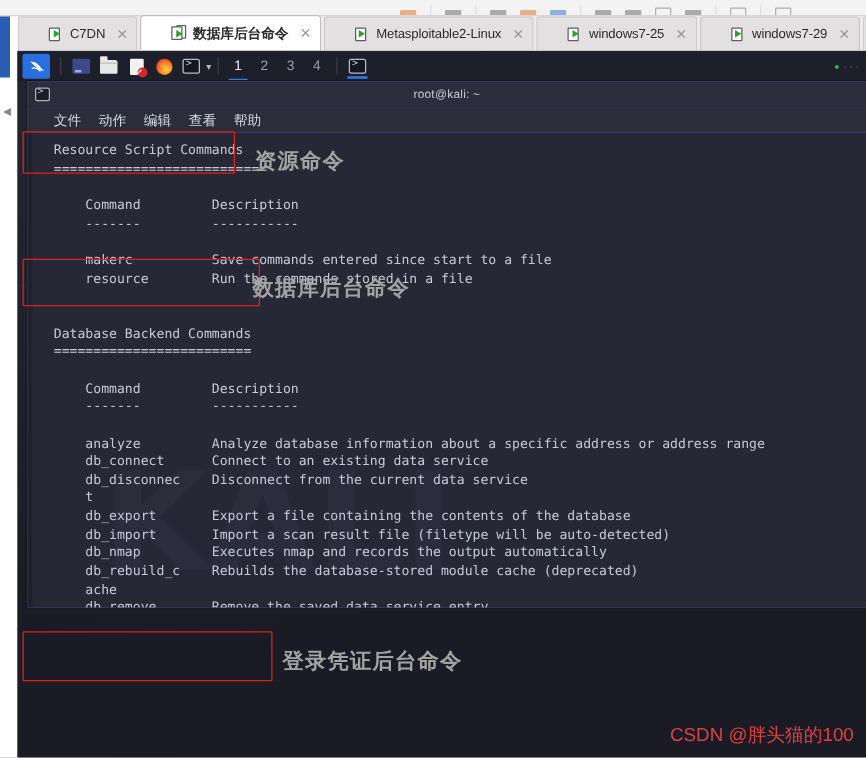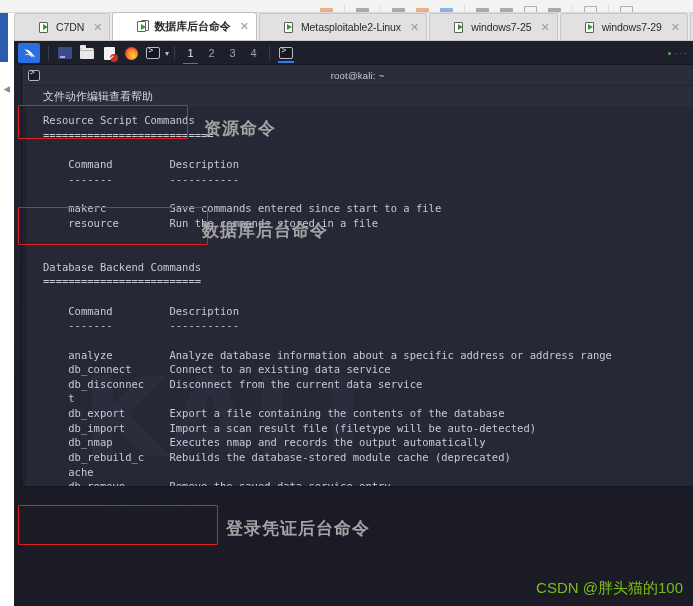--- a/index.html
+++ b/index.html
@@ -159,21 +159,21 @@
   .term-title .tt-ico{
     width:12px;height:11px;border:1.2px solid #aeb2c0;border-radius:2px;background:#1b1c26;position:relative;
   }
   .term-title .tt-ico::after{content:">";position:absolute;left:1px;top:-3px;font-size:8px;color:#cfd3df;font-family:"DejaVu Sans Mono",monospace;}
   .term-title .tt-text{
     position:absolute;left:0;right:0;text-align:center;
     font-size:9.5px;color:#c8ccda;font-family:"Liberation Sans",sans-serif;letter-spacing:.2px;
   }
   .term-menu {
     height: 20px; background: #2b2d3b; display:flex; align-items:center;
-    padding-left: 21px;
+    gap: 14px; padding-left: 21px;
     font-size: 11px; color: #d5d8e4;
   }
   .term-menu span{ cursor: default; }
   .term-body {
     flex: 1; position: relative; background: #262836; overflow: hidden;
     padding: 7px 0 0 0;
   }
   .term-scroll-l{
     position:absolute;left:0;top:0;bottom:0;width:4px;background:#20212c;
   }
@@ -199,21 +199,21 @@
     position: absolute; border: 1.6px solid #e02020; z-index: 6;
     border-radius: 1px;
   }
   .anntxt {
     position: absolute; z-index: 7; color: #a3a3a3;
     font-family: "DejaVu Sans", sans-serif; font-weight: bold;
     font-size: 17px; letter-spacing: 1px; white-space: nowrap;
   }
   .watermark {
     position: absolute; right: 10px; bottom: 8px; z-index: 9;
-    color: #84cc16; font-size: 15px; opacity: .92;
+    color: #ef4444; font-size: 15px; opacity: .92;
     font-family: "Liberation Sans", sans-serif;
   }
 </style>
 </head>
 <body>
 
 <div id="root">
 
   <div class="vm-left-rail">
     <div class="vm-left-rail-blue"></div>

